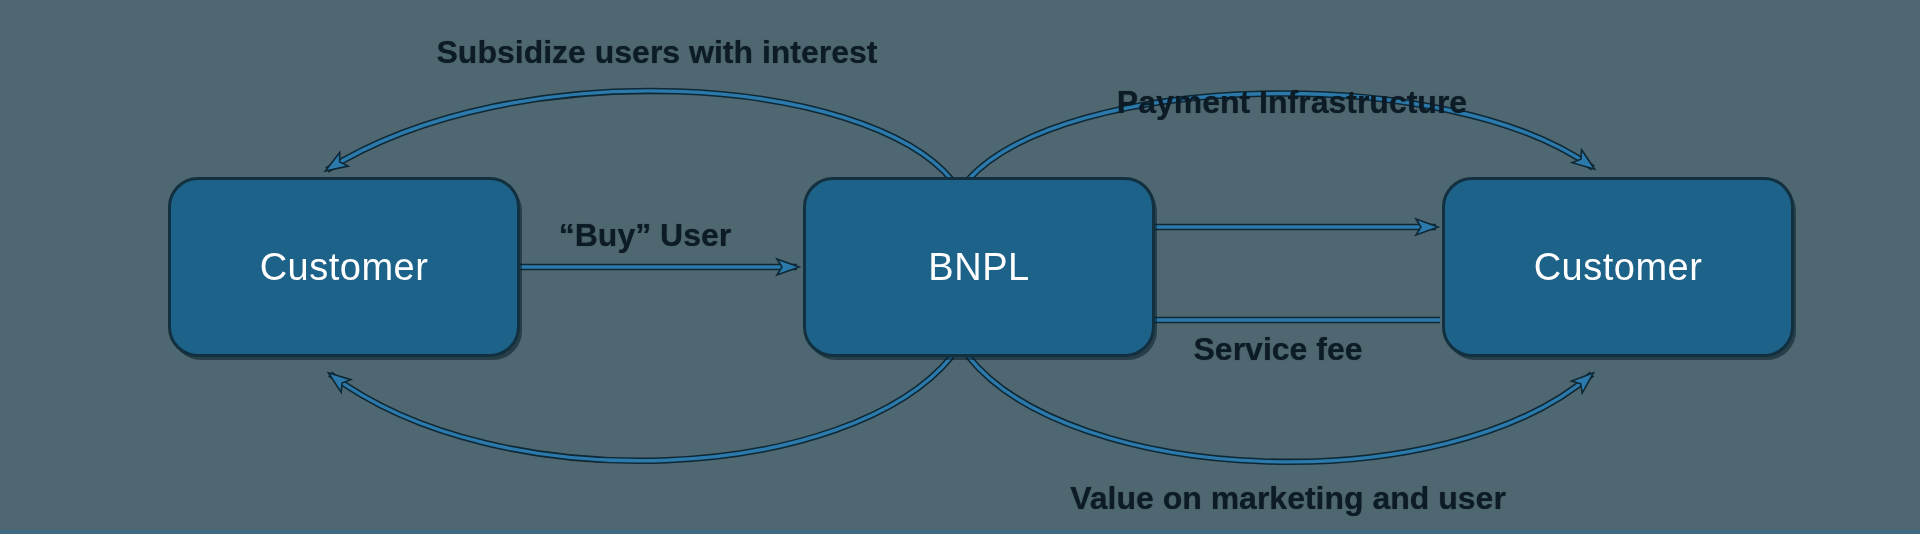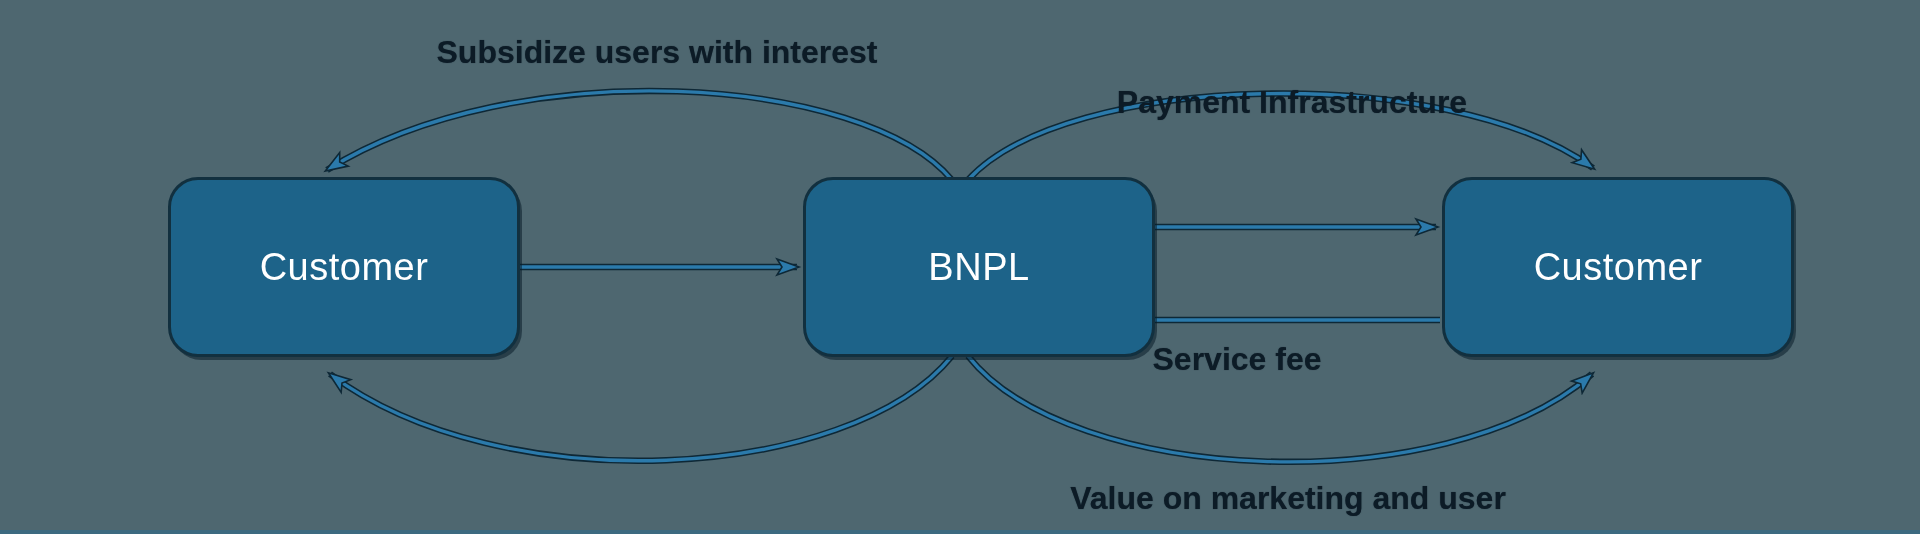--- a/index.html
+++ b/index.html
@@ -42,21 +42,21 @@
     font-size:32px;font-weight:700;
     white-space:pre-line;
     text-align:right;
     line-height:1.28;
     text-shadow:0 0 1px rgba(2,18,30,.55);
   }
   .lbl-subsidize{left:657px;top:52px;white-space:nowrap;}
   .lbl-payment{left:1292px;top:58px;white-space:nowrap;margin-top:44px;}
   .lbl-buy{left:645px;top:235px;white-space:nowrap;}
   .lbl-sell{left:1275px;top:193px;white-space:nowrap;}
-  .lbl-service{left:1237px;top:349px;white-space:nowrap;margin-top:10px;}
+  .lbl-service{left:1278px;top:349px;white-space:nowrap;}
   .lbl-reward{left:648px;top:466px;}
   .lbl-value{left:1288px;top:498px;white-space:nowrap;}
   .bottom-bar{
     position:absolute;left:0;bottom:0;
     width:1920px;height:4px;
     background:var(--bottom-bar);
   }
   .edge-outline{fill:none;stroke:var(--arrow-outline);stroke-width:6.5;}
   .edge-main{fill:none;stroke:var(--arrow-stroke);stroke-width:3.4;}
 </style>
@@ -117,20 +117,21 @@
   </div>
 
   <div class="node node-merchant">
     <span>Customer</span>
   </div>
 
   <div class="edge-label lbl-subsidize">Subsidize users with interest</div>
 
   <div class="edge-label lbl-payment">Payment Infrastructure</div>
 
+  <div class="edge-label lbl-buy">“Buy”  User</div>
 
 
   <div class="edge-label lbl-service">Service fee</div>
 
 
   <div class="edge-label lbl-value">Value on marketing and user</div>
 
   <div class="bottom-bar"></div>
 </div>
 

